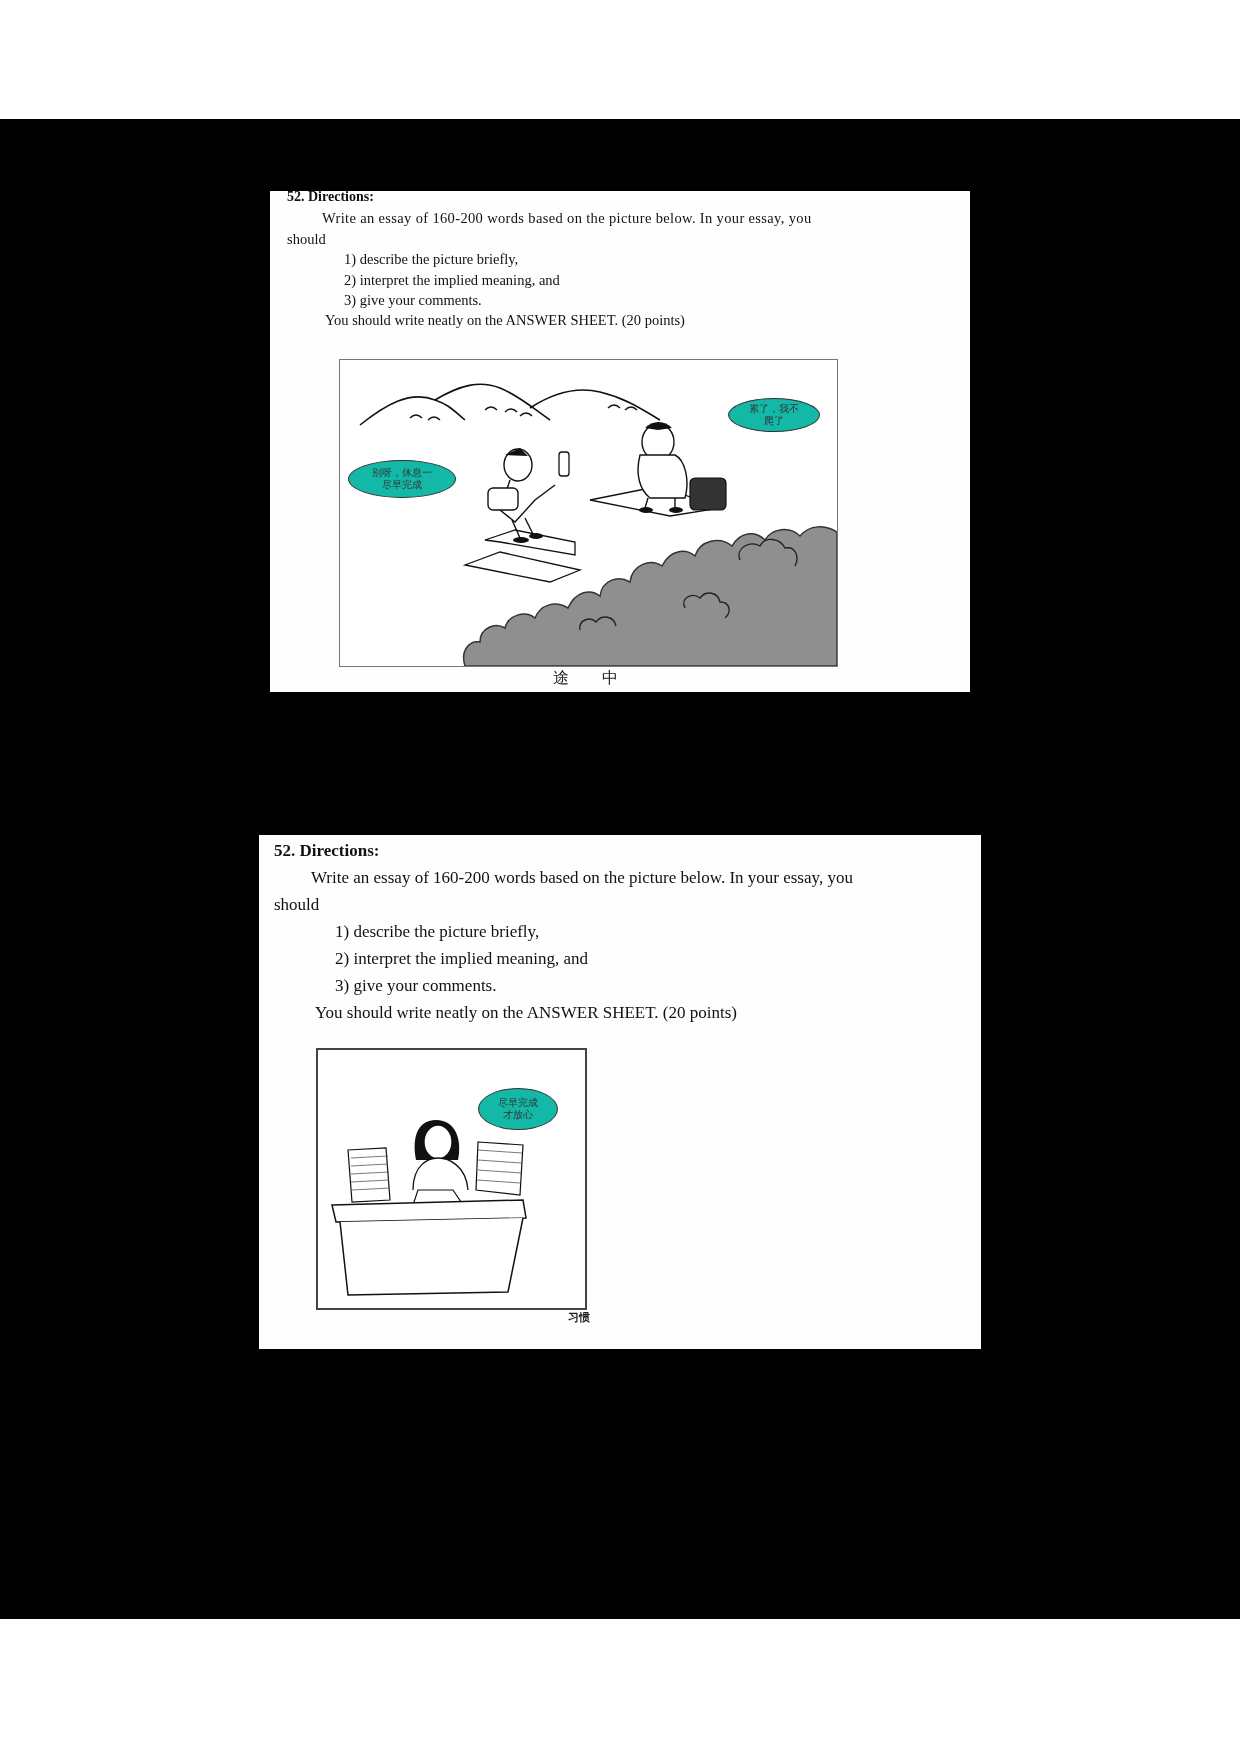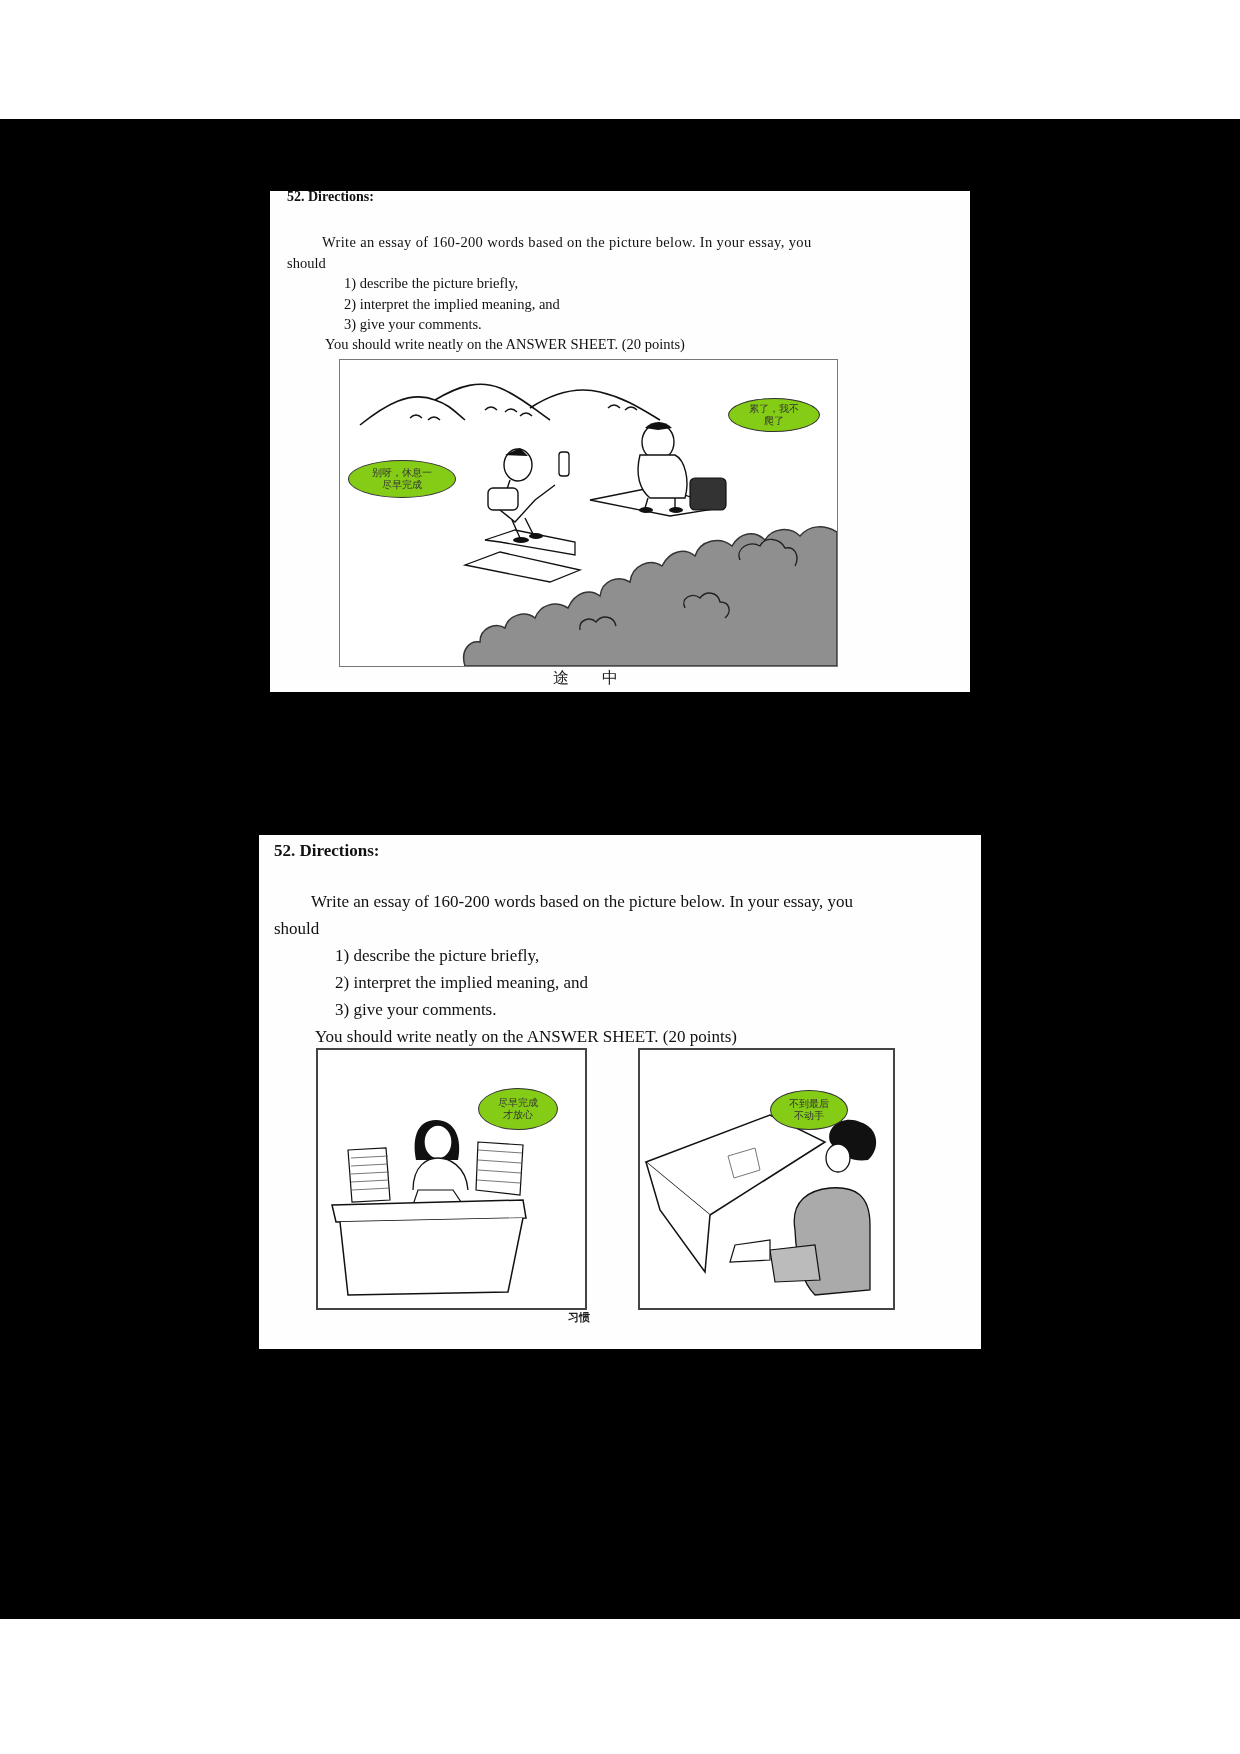--- a/index.html
+++ b/index.html
@@ -6,21 +6,21 @@
     body {
       width: 1240px; height: 1754px; position: relative; background: #ffffff;
       font-family: "Liberation Serif", "DejaVu Serif", serif; overflow: hidden;
     }
     .black-band { position: absolute; left: 0; top: 119px; width: 1240px; height: 1500px; background: #000; }
     .sheet { position: absolute; background: #fefefe; color: #111; }
     .sheet-1 { left: 270px; top: 191px; width: 700px; height: 501px; }
     .sheet-2 { left: 259px; top: 835px; width: 722px; height: 514px; }
 
     .q-title { position: absolute; font-weight: bold; }
-    .q-line { position: absolute; white-space: nowrap; margin-top: 24px; }
+    .q-line { position: absolute; white-space: nowrap; }
 
     
     .sheet-1 .q-title { left: 17px; top: -2px; font-size: 14px; }
     .sheet-1 .l1 { left: 52px; top: 19px; font-size: 14.5px; letter-spacing: 0.35px; }
     .sheet-1 .l2 { left: 17px; top: 40px; font-size: 14.5px; }
     .sheet-1 .l3 { left: 74px; top: 60px; font-size: 14.5px; }
     .sheet-1 .l4 { left: 74px; top: 81px; font-size: 14.5px; }
     .sheet-1 .l5 { left: 74px; top: 101px; font-size: 14.5px; }
     .sheet-1 .l6 { left: 55px; top: 121px; font-size: 14.5px; }
 
@@ -36,21 +36,21 @@
     .frame { position: absolute; border: 1.5px solid #777; background: #fff; overflow: hidden; }
     .frame-hike { left: 69px; top: 168px; width: 497px; height: 306px; }
     .frame-a { left: 57px; top: 213px; width: 252px; height: 258px; border: 2px solid #444; padding-left: 15px; }
     .frame-b { left: 379px; top: 213px; width: 253px; height: 258px; border: 2px solid #444; }
 
     .caption { position: absolute; font-family: "DejaVu Sans", sans-serif; font-size: 16px; color: #222; }
     .sheet-1 .caption { left: 283px; top: 477px; letter-spacing: 14px; }
     .sheet-2 .caption { left: 309px; top: 475px; font-size: 11px; font-weight: bold; }
 
     .bubble {
-      position: absolute; border: 1.5px solid #333; border-radius: 50%; background: #84cc16;
+      position: absolute; border: 1.5px solid #333; border-radius: 50%; background: #14b8a6;
       font-family: "DejaVu Sans", sans-serif; font-size: 10px; color: #333; text-align: center;
       display: flex; align-items: center; justify-content: center; line-height: 1.25;
     }
     .bubble span { display: block; }
     svg { position: absolute; left: 0; top: 0; }
   </style>
 </head>
 <body>
 
 <div class="black-band"></div>
@@ -137,32 +137,14 @@
       <path d="M22 172 L30 245 L190 242 L205 168" fill="#fff" stroke="#111" stroke-width="1.5"></path>
     </svg>
     <div class="bubble" style="left:160px; top:38px; width:78px; height:40px;">
       <div>
         <span>尽早完成</span>
         <span>才放心</span>
       </div>
     </div>
   </div>
 
-  <div class="frame frame-b">
-    <svg width="253" height="258" viewBox="0 0 253 258">
-      <path d="M6 112 L130 65 L185 92 L70 165 Z" fill="#fff" stroke="#111" stroke-width="1.5"></path>
-      <path d="M6 112 L20 160 L65 222 L70 165" fill="#fff" stroke="#111" stroke-width="1.5"></path>
-      <path d="M88 106 L115 98 L120 120 L94 128 Z" fill="#fff" stroke="#777" stroke-width="1"></path>
-      <path d="M190 92 C185 75 205 65 220 72 C240 78 240 100 228 110 C215 112 200 108 190 92 Z" fill="#111"></path>
-      <ellipse cx="198" cy="108" rx="12" ry="14" fill="#fff" stroke="#111" stroke-width="1.3"></ellipse>
-      <path d="M155 180 C150 150 170 140 190 138 C215 136 230 145 230 175 L230 240 L175 245 C160 230 156 205 155 180 Z" fill="#aaa" stroke="#111" stroke-width="1.3"></path>
-      <path d="M130 200 L175 195 L180 230 L135 232 Z" fill="#bbb" stroke="#111" stroke-width="1.2"></path>
-      <path d="M95 195 L130 190 L130 210 L90 212 Z" fill="#fff" stroke="#111" stroke-width="1.2"></path>
-    </svg>
-    <div class="bubble" style="left:130px; top:40px; width:76px; height:38px;">
-      <div>
-        <span>不到最后</span>
-        <span>不动手</span>
-      </div>
-    </div>
-  </div>
   <div class="caption">习惯</div>
 </div>
 
 </body></html>

